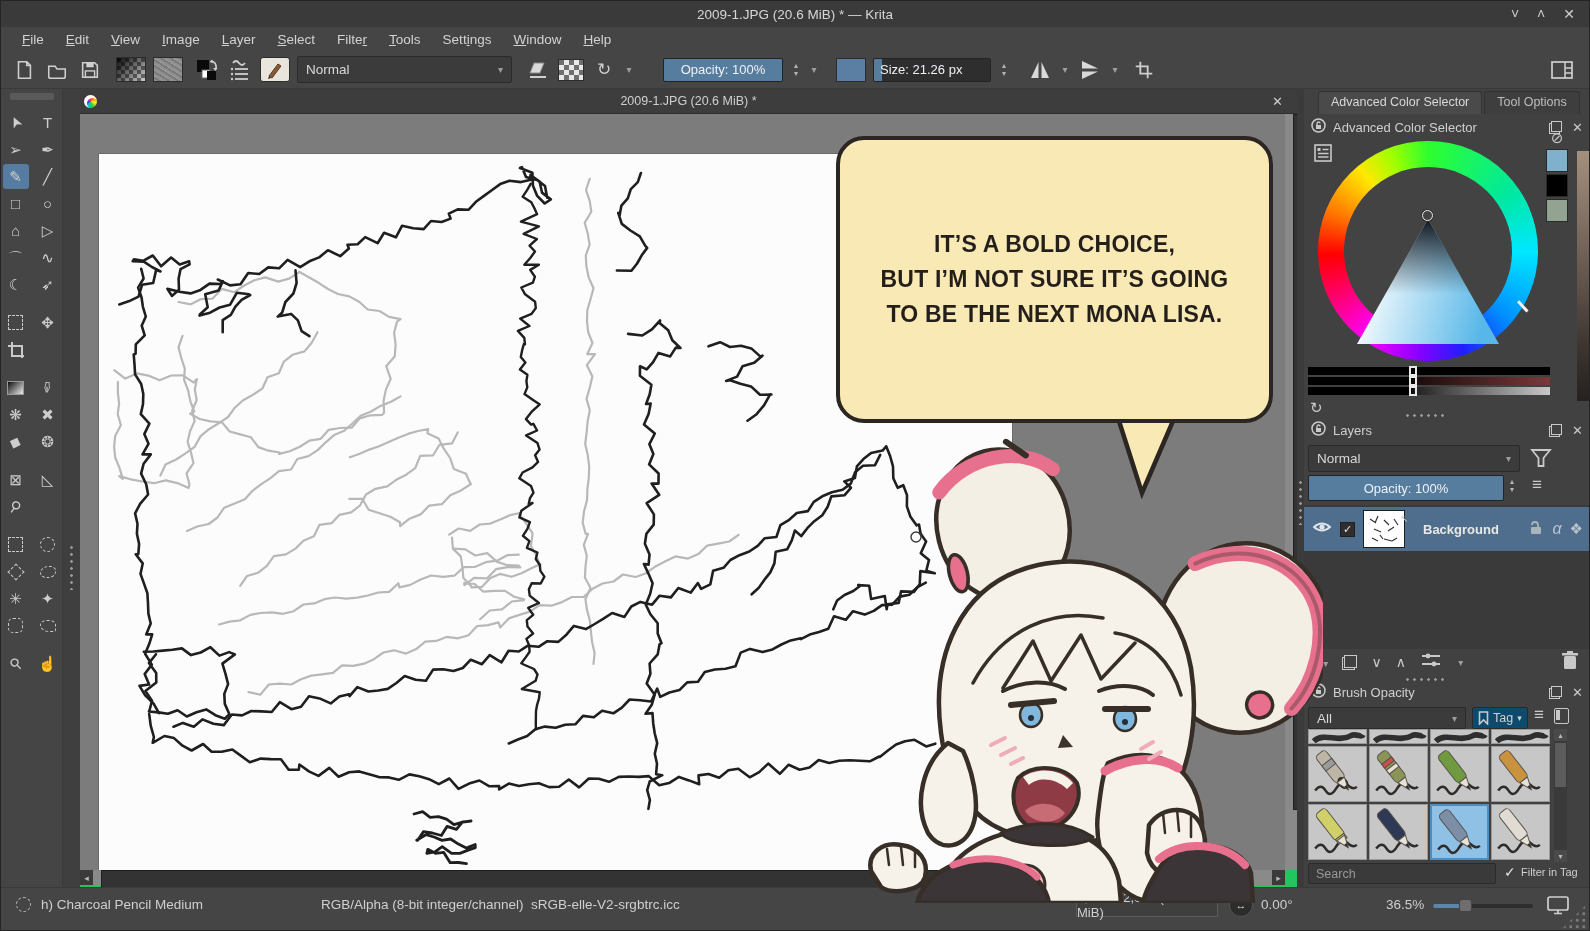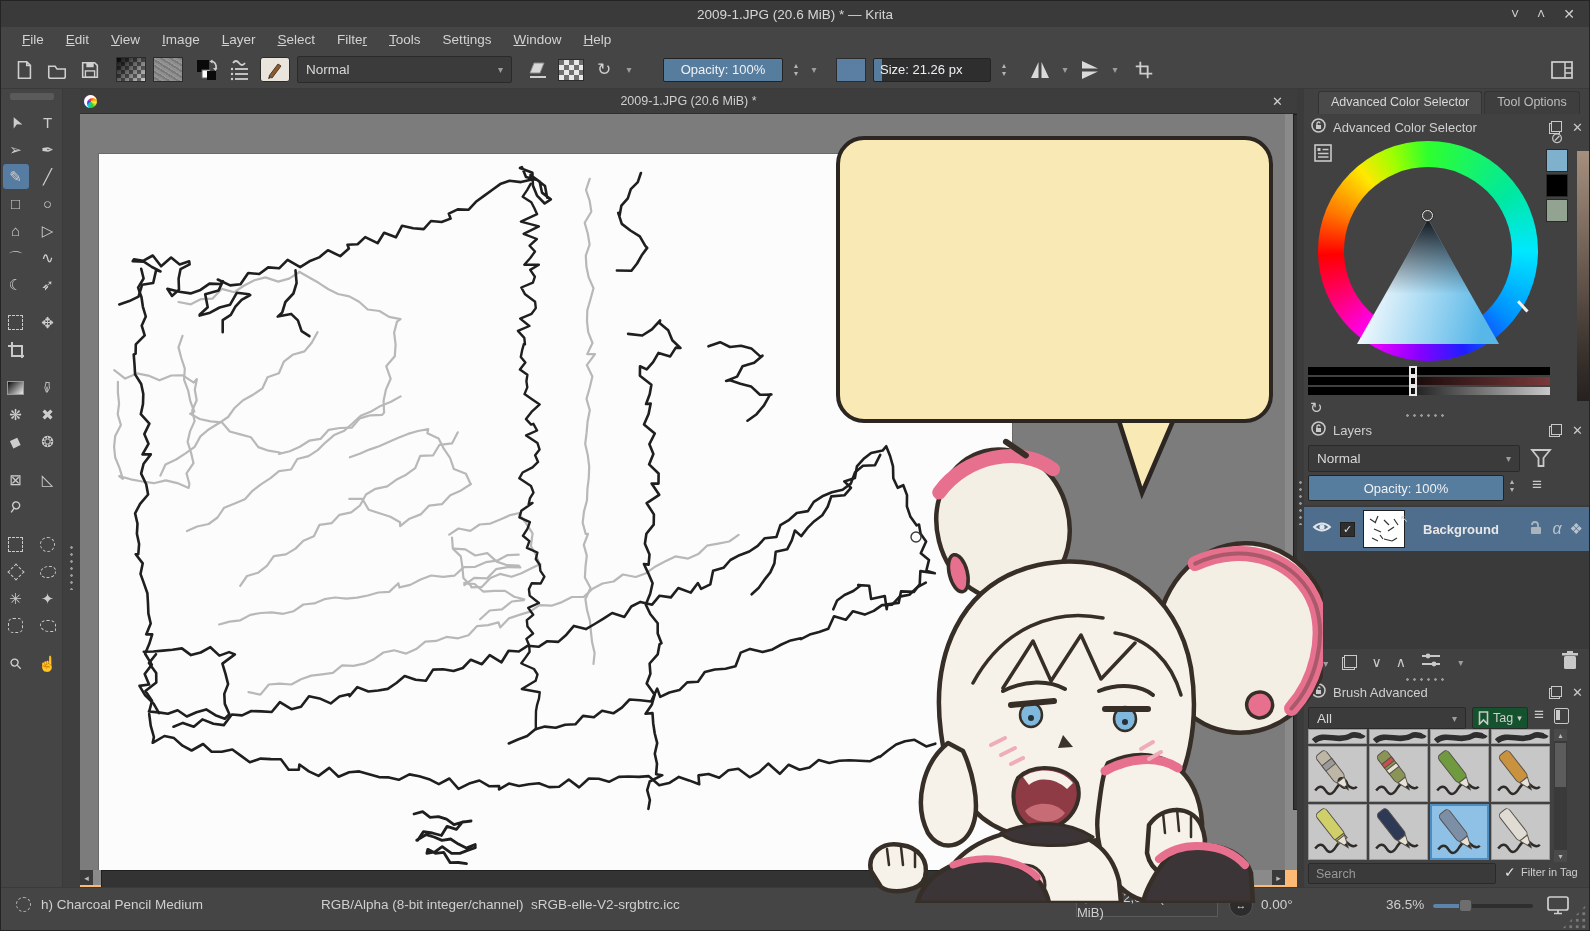--- a/index.html
+++ b/index.html
@@ -50,21 +50,21 @@
   .i-dasheddiamond{width:12px;height:12px;border:1.5px dashed #c9c9c9;transform:rotate(45deg)}
   .i-dashedblob{width:16px;height:12px;border:1.5px dashed #c9c9c9;border-radius:60% 40% 55% 45%}
   .i-dashedround{width:15px;height:15px;border:1.5px dashed #c9c9c9;border-radius:5px}
   .i-dashedblob2{width:16px;height:12px;border:1.5px dashed #c9c9c9;border-radius:50% 50% 20% 70%}
   .i-gradient{width:17px;height:14px;border:1px solid #999;background:linear-gradient(135deg,#0e0e0e,#ededed)}
   .i-crop{position:relative;width:16px;height:16px}
   .i-crop::before{content:"";position:absolute;left:3px;top:0;width:11px;height:13px;border-left:2.5px solid #c9c9c9;border-bottom:2.5px solid #c9c9c9}
   .i-crop::after{content:"";position:absolute;left:0;top:3px;width:13px;height:11px;border-top:2.5px solid #c9c9c9;border-right:2.5px solid #c9c9c9}
 
   
-  .canvas-area{position:absolute;left:62px;top:88px;width:1234px;height:798px;background:#fdba74;overflow:hidden}
+  .canvas-area{position:absolute;left:62px;top:88px;width:1234px;height:798px;background:#22c55e;overflow:hidden}
   .left-splitter{position:absolute;left:0;top:0;width:17px;height:100%;background:#3f3f3f;z-index:3}
   .v-dots{position:absolute;left:6px;top:455px;width:5px;height:46px;background:radial-gradient(circle,#9a9a9a 1.2px,transparent 1.5px);background-size:5px 7px}
   .doc-tabbar{position:absolute;left:17px;top:0;right:0;height:25px;background:#3d3d3d;display:flex;align-items:center;z-index:2;border-bottom:1px solid #2f2f2f}
   .krita-doc-icon{width:13px;height:13px;border-radius:50%;margin-left:4px;background:conic-gradient(#e33,#f80,#fe3,#3c3,#1cc,#23e,#c3e,#e33);box-shadow:inset 2px 2px 0 1px #fff}
   .doc-title{position:absolute;left:0;right:0;text-align:center;font-size:12.5px;color:#cfcfcf}
   .doc-close{position:absolute;right:14px;font-size:13px;color:#cfcfcf;z-index:1}
   .surround{position:absolute;left:17px;top:25px;right:12px;bottom:17px;background:#7c7c7c}
   .page{position:absolute;left:18px;top:39px;width:915px;height:731px;background:#fcfcfc;border:1px solid #6a6a6a}
   .hscroll{position:absolute;left:17px;right:12px;bottom:2px;height:15px;background:#8a8a8a;display:flex;align-items:stretch;z-index:2}
   .hscroll .sbtn{width:13px;background:#3a3a3a;color:#b9b9b9;font-size:9px;display:flex;align-items:center;justify-content:center}
@@ -127,21 +127,21 @@
   .corner-arrow{position:absolute;font-size:10px;color:#cfd7de}
   .ly-toolbar{position:absolute;left:0;top:560px;width:100%;height:26px;display:flex;align-items:center;gap:14px;padding-left:10px;color:#c9c9c9}
   .ly-toolbar .plus{font-weight:bold;font-size:16px}
   .dupicon{position:relative;width:15px;height:15px}
   .dupicon::before{content:"";position:absolute;left:0;bottom:0;width:11px;height:11px;border:1.6px solid #c9c9c9}
   .dupicon::after{content:"";position:absolute;right:0;top:0;width:11px;height:11px;border:1.6px solid #c9c9c9;background:#414141}
   .updown{font-size:14px}
 
   
   .bp-filter{position:absolute;left:4px;top:618px;width:158px;height:22px}
-  .tagbtn{position:absolute;left:168px;top:618px;width:56px;height:22px;background:#14532d;border:1px solid #2a2a2a;border-radius:2px;display:flex;align-items:center;gap:4px;padding:0 5px;font-size:12.5px;color:#d0d0d0}
+  .tagbtn{position:absolute;left:168px;top:618px;width:56px;height:22px;background:#0c4a6e;border:1px solid #2a2a2a;border-radius:2px;display:flex;align-items:center;gap:4px;padding:0 5px;font-size:12.5px;color:#d0d0d0}
   .bp-burger{position:absolute;left:230px;top:616px;font-size:17px;color:#c9c9c9}
   .viewicon{position:absolute;left:250px;top:619px;width:15px;height:16px;border:1.6px solid #c9c9c9;border-radius:2px}
   .viewicon::before{content:"";position:absolute;left:1px;top:1px;width:4px;height:10px;background:#c9c9c9}
   .preset-grid{position:absolute;left:4px;top:640px;width:242px;display:grid;grid-template-columns:repeat(4,59px);gap:2px}
   .pcell{background:#c7c7c7;border:1px solid #9a9a9a;height:56px;overflow:hidden}
   .pcell.top{height:15px}
   .pcell.sel{background:#8fc0e6;border:2px solid #4c8ec2}
   .bp-scroll{position:absolute;left:250px;top:640px;width:13px;height:133px;background:#3a3a3a}
   .bp-scroll .sb{position:absolute;left:0;width:13px;height:12px;background:#4a4a4a;color:#b9b9b9;font-size:8px;display:flex;align-items:center;justify-content:center}
   .bp-scroll .th{position:absolute;left:1px;top:14px;width:11px;height:44px;background:#5c5c5c}
@@ -532,20 +532,23 @@
       <path d="M18 438 C14 420 30 408 48 412 C66 414 76 428 72 444 C68 458 40 462 28 454 Z" fill="#f6f2e9"></path>
       <path d="M34 416 L36 432 M48 414 L50 432 M62 418 L62 434" stroke-width="2.5"></path>
     </g>
   </svg>
 
   <svg class="bubble-tail" width="80" height="80" viewBox="0 0 80 80">
     <polygon points="12,0 66,0 35,74" fill="#f9e9b5"></polygon>
     <path d="M12 2 L35 74 L66 2" fill="none" stroke="#2b2622" stroke-width="4.5"></path>
   </svg>
   <div class="bubble">
+    <p>IT’S A BOLD CHOICE,
+BUT I’M NOT SURE IT’S GOING
+TO BE THE NEXT MONA LISA.</p>
   </div>
 
   <div class="gutter">
       <div class="v-dots"></div>
     </div>
 
   <div class="dockers">
 
     <div class="dtabs">
       <span class="dtab active">Advanced Color Selector</span>
@@ -678,21 +681,21 @@
     </div>
     <div class="h-dots" style="left:100px;top:588px"></div>
 
     <div class="dheader" style="top:592px">
       <span class="lockcirc">
         <svg width="15" height="15" viewBox="0 0 15 15">
             <circle cx="7.5" cy="7.5" r="6.5" fill="none" stroke="#c9c9c9" stroke-width="1.5"></circle>
             <rect x="5" y="7" width="5" height="4" fill="#c9c9c9"></rect>
             <path d="M6 7 v-1.5 a1.5 1.5 0 0 1 3 0" fill="none" stroke="#c9c9c9" stroke-width="1.3"></path>
           </svg></span>
-      <span>Brush Advanced</span>
+      <span>Brush Opacity</span>
       <span class="hicons">
         <span class="floaticon"></span>
         <span class="xicon">✕</span>
       </span>
     </div>
     <div class="dd bp-filter" style="height:22px">
       <span>All</span>
       <span class="arrow">▾</span>
     </div>
     <div class="tagbtn">

